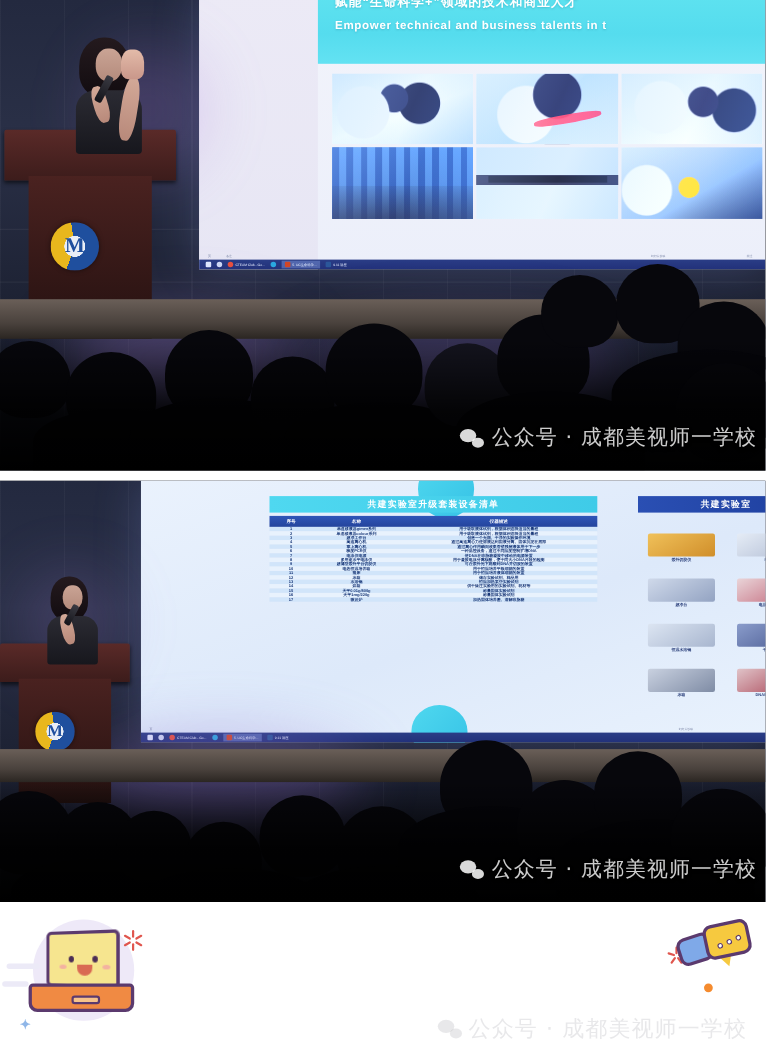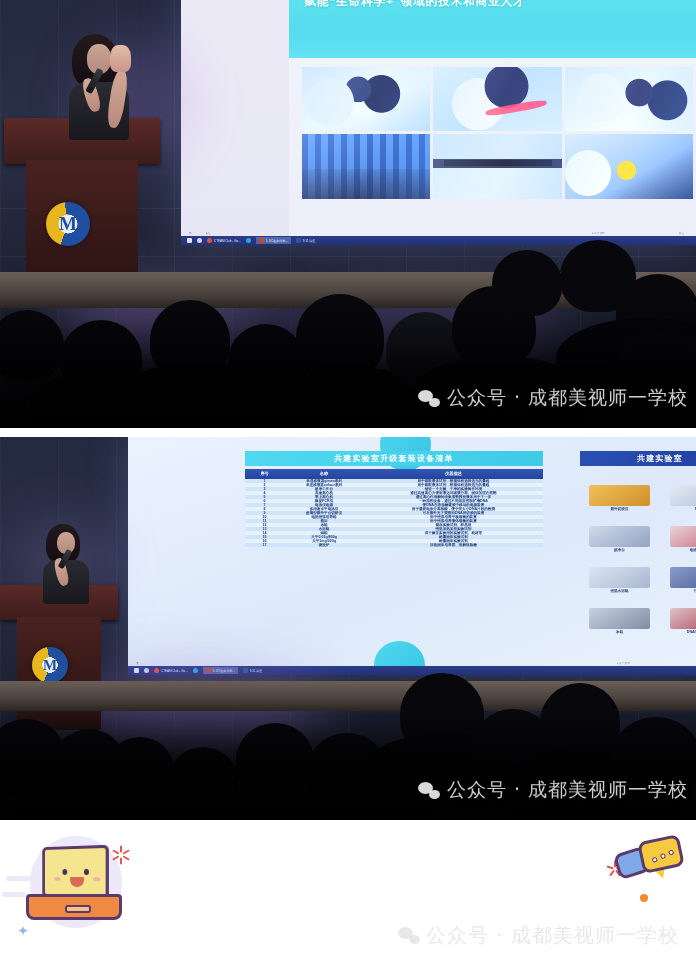--- a/index.html
+++ b/index.html
@@ -322,20 +322,21 @@
     <div class="hall-wall"></div>
     <div class="wall-panel-lines"></div>
     <div class="wall-seam" style="top:208px;"></div>
     <div class="wall-seam" style="top:256px;"></div>
 
     <div class="screen" style="left:181px; top:-10px; width:515px; height:255px;">
       <div class="screen-inner" id="slide-1">
         <div class="s1-leftcol"></div>
         <div class="s1-headband"></div>
         <div class="s1-title-cn">赋能“生命科学+”领域的技术和商业人才</div>
+        <div class="s1-title-en">Empower technical and business talents in t</div>
         <div class="s1-grid">
           <div class="s1-cell c1"></div>
           <div class="s1-cell c2"></div>
           <div class="s1-cell c3"></div>
           <div class="s1-cell c4"></div>
           <div class="s1-cell c5"></div>
           <div class="s1-cell c6"></div>
         </div>
         <div class="slide-footer">
           <span>页</span>

